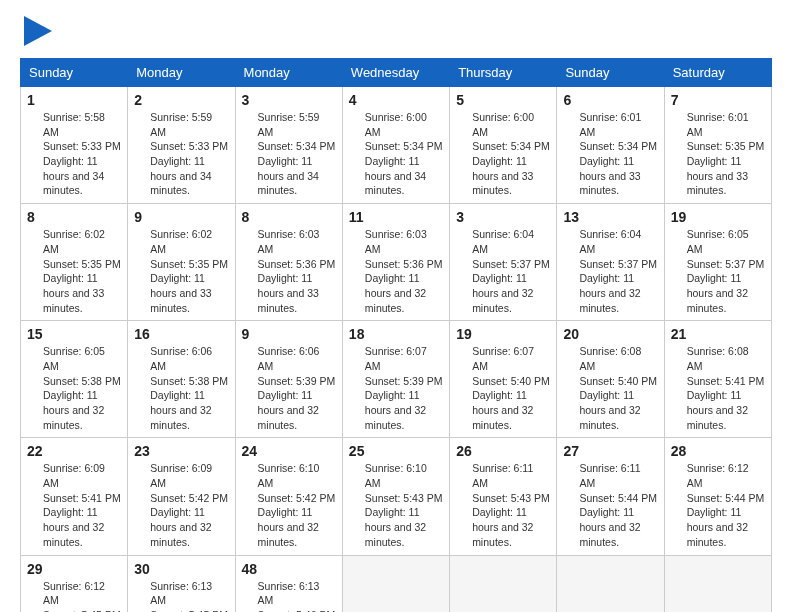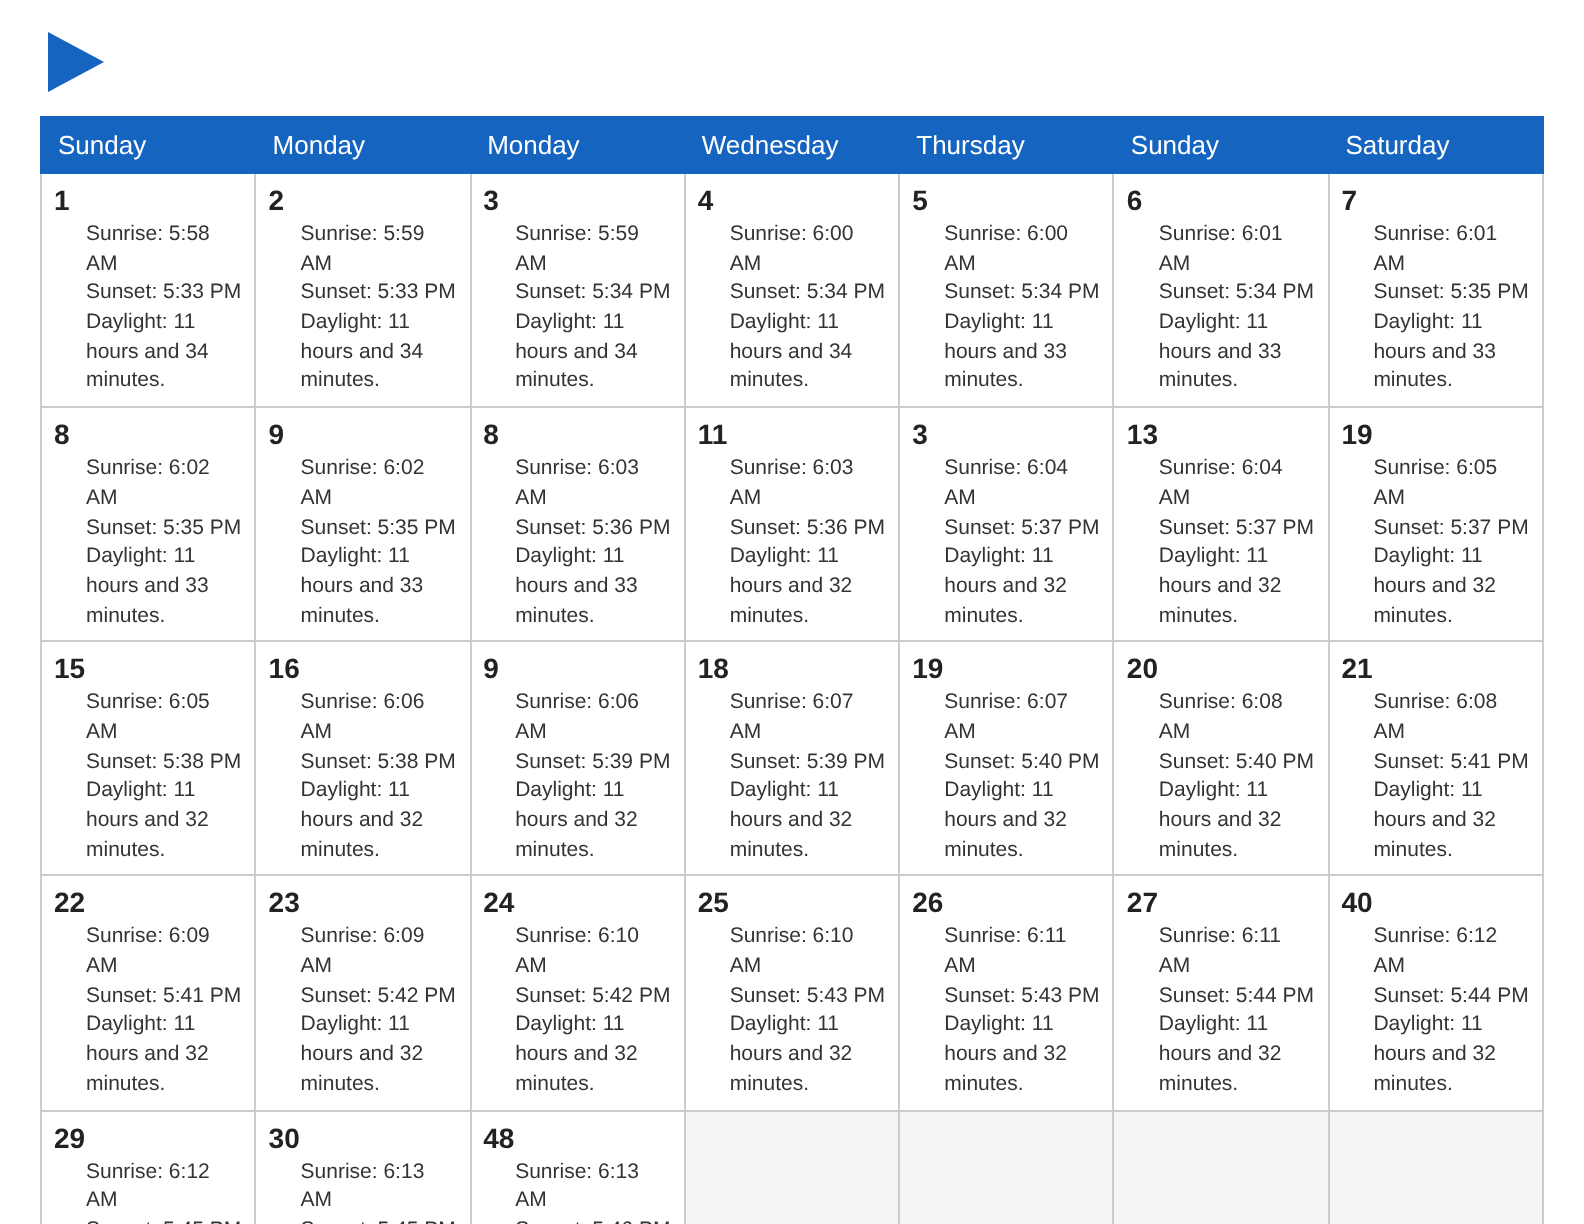--- a/index.html
+++ b/index.html
@@ -220,21 +220,21 @@
         </td>
         <td>
           <div class="day-num">26</div>
         <div class="cell-text">Sunrise: 6:11 AM<br>Sunset: 5:43 PM<br>Daylight: 11 hours and 32 minutes.</div>
         </td>
         <td>
           <div class="day-num">27</div>
         <div class="cell-text">Sunrise: 6:11 AM<br>Sunset: 5:44 PM<br>Daylight: 11 hours and 32 minutes.</div>
         </td>
         <td>
-          <div class="day-num">40</div>
+          <div class="day-num">28</div>
         <div class="cell-text">Sunrise: 6:12 AM<br>Sunset: 5:44 PM<br>Daylight: 11 hours and 32 minutes.</div>
         </td>
       </tr>
       <tr>
         <td>
           <div class="day-num">29</div>
         <div class="cell-text">Sunrise: 6:12 AM<br>Sunset: 5:45 PM<br>Daylight: 11 hours and 32 minutes.</div>
         </td>
         <td>
           <div class="day-num">30</div>

